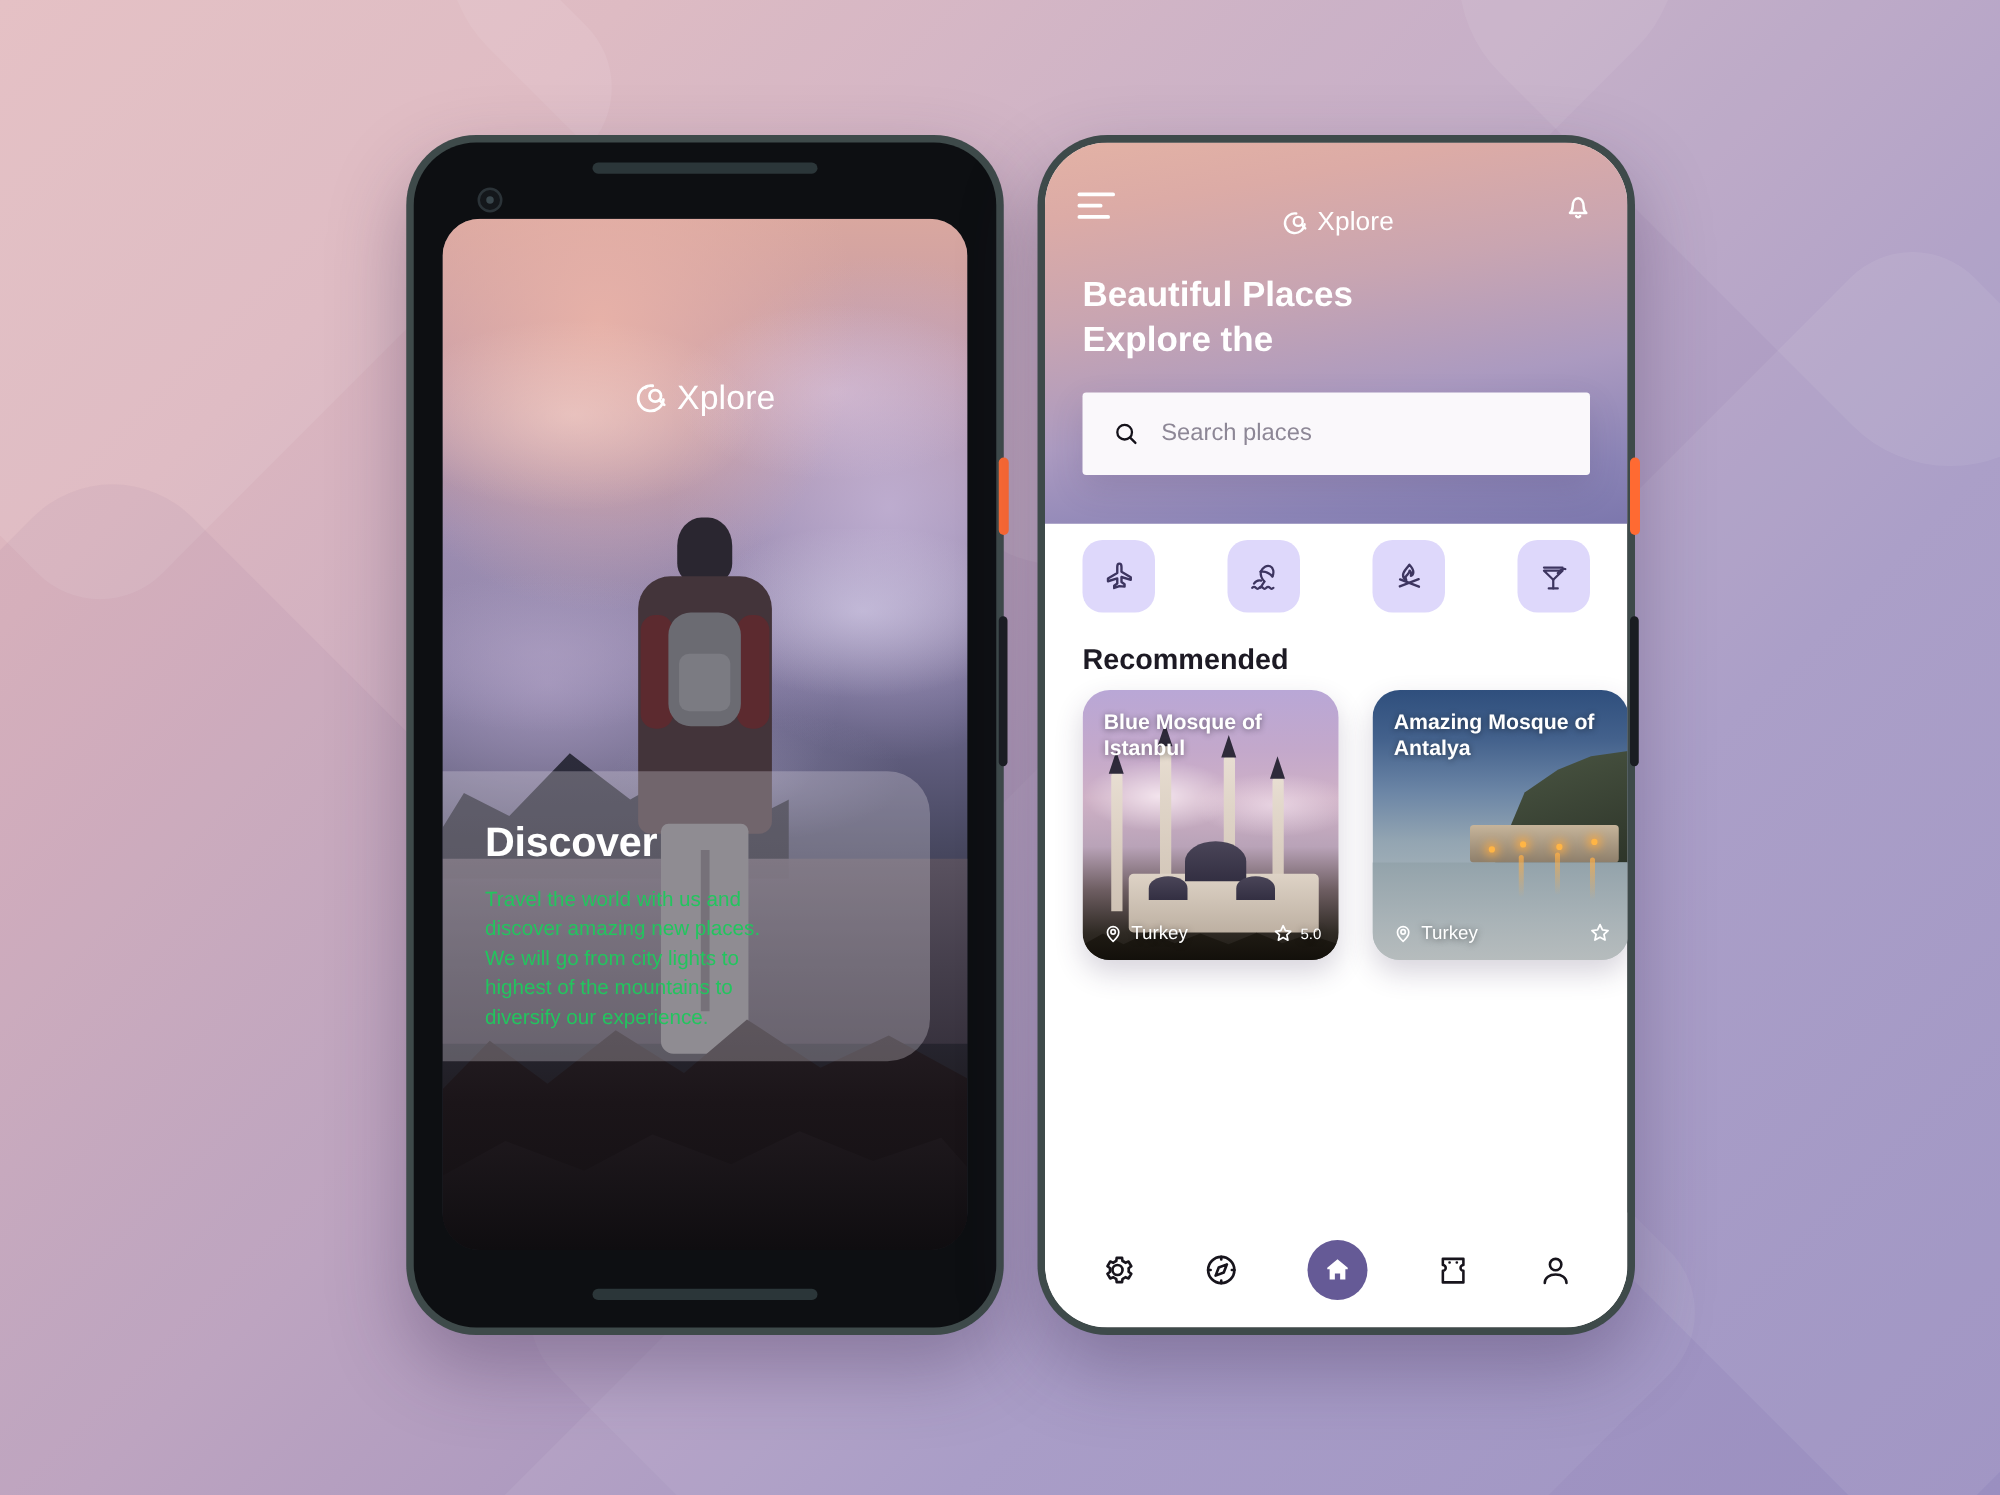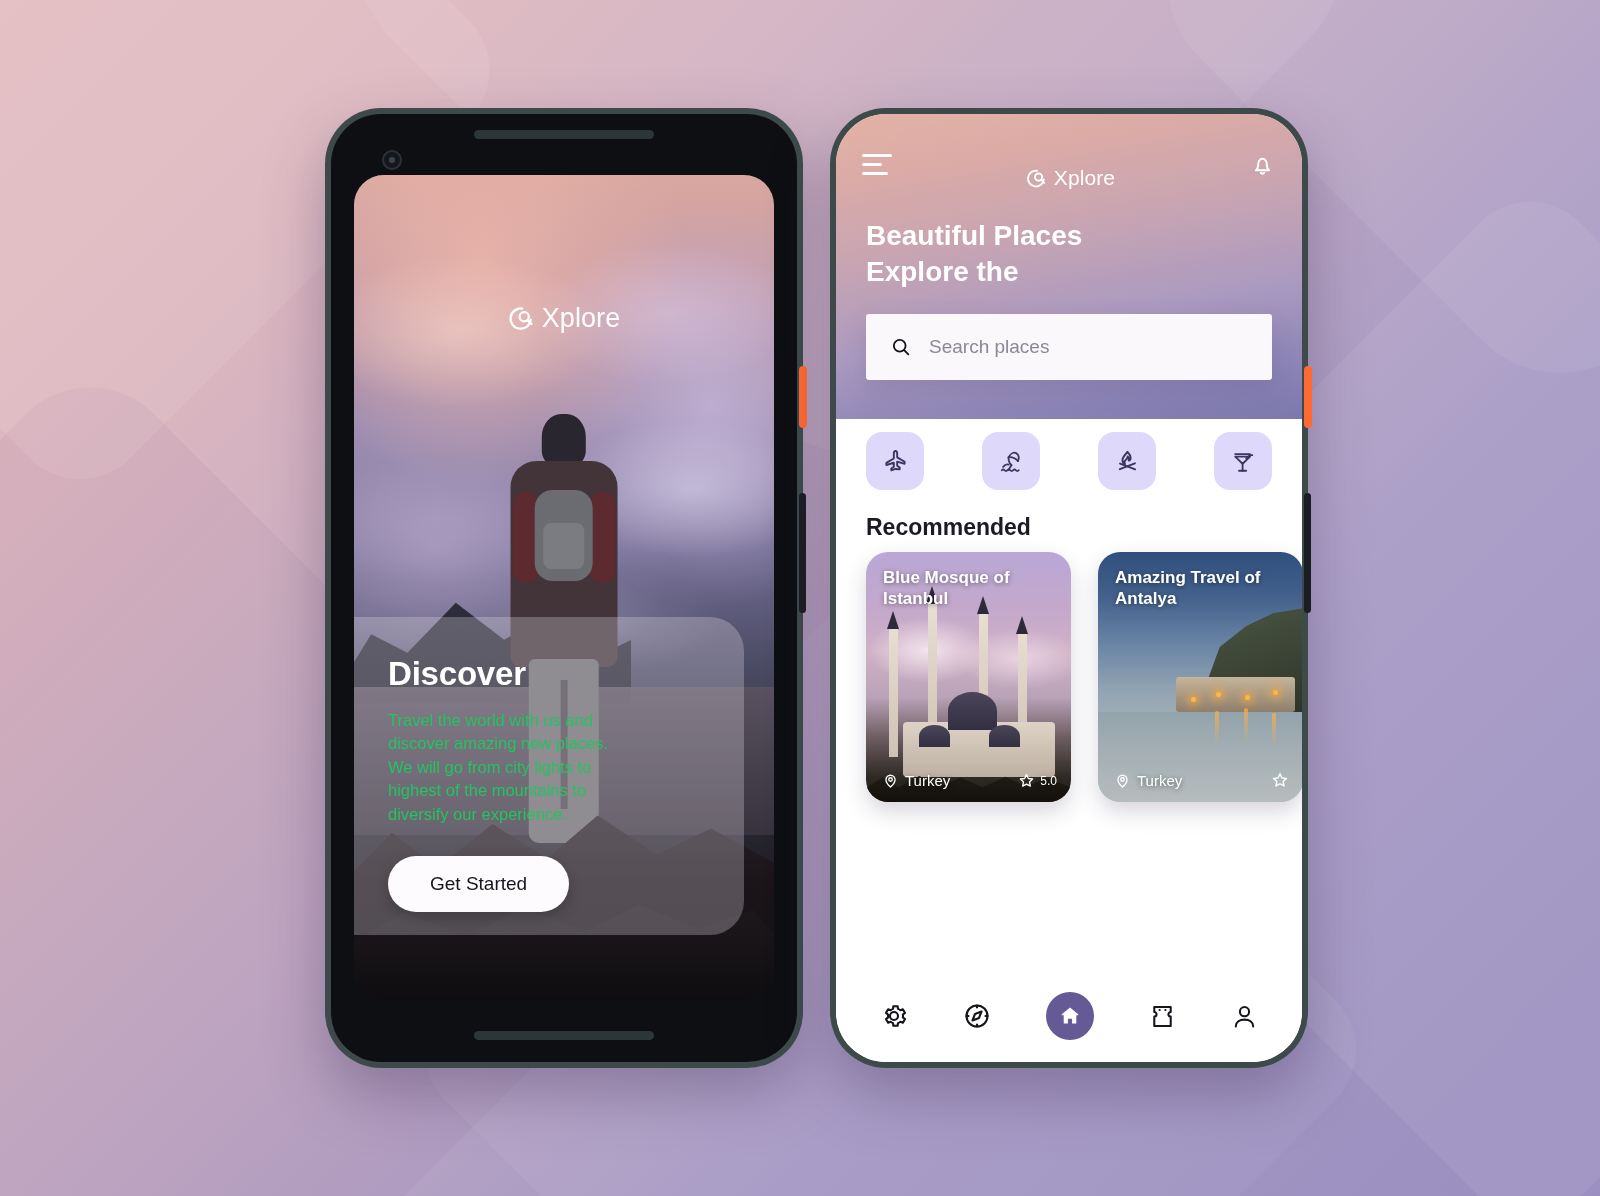--- a/index.html
+++ b/index.html
@@ -93,21 +93,21 @@
   .searchwrap{position:absolute;left:30px;right:30px;top:200px;
      background:#faf8fb;border-radius:3px;height:66px;display:flex;align-items:center;gap:15px;padding:0 24px;box-sizing:border-box;
      box-shadow:0 10px 26px rgba(70,55,100,.16);}
   .searchwrap input{border:0;outline:0;background:transparent;font-size:19px;color:#3b3545;
      font-family:"Liberation Sans",sans-serif;width:100%;}
   .searchwrap input::placeholder{color:#8d8796;}
   .cats{position:absolute;left:30px;right:30px;top:318px;display:flex;justify-content:space-between;}
   .cat{width:58px;height:58px;border-radius:16px;background:#ded8fb;display:flex;align-items:center;justify-content:center;cursor:pointer;}
   .rec-title{position:absolute;left:30px;top:400px;font-size:23px;font-weight:bold;color:#1d1a24;}
   .cards{position:absolute;left:30px;right:0;top:438px;display:flex;gap:27px;}
-  .card{width:205px;height:250px;border-radius:22px;overflow:hidden;position:relative;flex:0 0 auto;cursor:pointer;
+  .card{width:205px;height:216px;border-radius:22px;overflow:hidden;position:relative;flex:0 0 auto;cursor:pointer;
         box-shadow:0 10px 22px rgba(60,45,85,.2);}
   .c1bg{position:absolute;inset:0;background:
       linear-gradient(180deg,#b9a7d6 0%,#c3a8cb 22%,#cfb1c6 40%,#b9a3b8 58%,#6e5e62 74%,#2f2a24 90%,#1a1711 100%);}
   .c1cloud{position:absolute;left:0;right:0;top:24%;height:34%;
       background:radial-gradient(ellipse 42% 55% at 30% 45%,rgba(255,245,250,.75),transparent 70%),
                  radial-gradient(ellipse 45% 50% at 75% 55%,rgba(250,235,245,.6),transparent 70%);}
   .min{position:absolute;bottom:18%;width:9px;background:linear-gradient(180deg,#e8ded2,#cfc2b4);border-radius:4px 4px 0 0;}
   .min::before{content:"";position:absolute;left:-2px;top:-16px;border-left:6.5px solid transparent;border-right:6.5px solid transparent;border-bottom:18px solid #2e2a3a;}
   .dome{position:absolute;border-radius:50% 50% 0 0;background:linear-gradient(180deg,#4a4558,#332f42);}
   .mosq-base{position:absolute;left:18%;right:8%;bottom:10%;height:22%;background:linear-gradient(180deg,#ded3c6,#bdb0a2);border-radius:4px;}
@@ -183,21 +183,20 @@
               <path d="M8.6 3.6a9 9 0 0 0-1.2 1" stroke="#fff" stroke-width="2" stroke-linecap="round"></path>
             </svg>
           </span>
           <span class="logo-text">Xplore</span>
         </div>
       </div>
 
       <div class="glass">
         <div class="g-title">Discover</div>
         <div class="g-body">Travel the world with us and discover amazing new places. We will go from city lights to highest of the mountains to diversify our experience.</div>
-        <button class="cta">Get Started</button>
       </div>
     </div>
   </div>
 </div>
 
 <div class="phone" style="left:830px;top:108px;width:478px;height:960px;">
   <div class="btn-power"></div>
   <div class="btn-vol"></div>
   <div class="phone-inner">
     <div class="speaker top"></div>
@@ -331,21 +330,21 @@
           <div class="c2hill"></div>
           <div class="c2wall"></div>
           <div class="c2light" style="right:12%;top:55%;"></div>
           <div class="c2light" style="right:26%;top:57%;"></div>
           <div class="c2light" style="right:40%;top:56%;"></div>
           <div class="c2light" style="right:52%;top:58%;"></div>
           <div class="c2water"></div>
           <div class="c2refl" style="right:13%;bottom:22%;"></div>
           <div class="c2refl" style="right:27%;bottom:24%;"></div>
           <div class="c2refl" style="right:41%;bottom:23%;"></div>
-          <div class="card-title">Amazing Travel of Antalya</div>
+          <div class="card-title">Amazing Mosque of Antalya</div>
           <div class="card-foot">
             <div class="loc">
               <span>
                 <svg width="17" height="17" viewBox="0 0 24 24" fill="none" stroke="#fff" stroke-width="1.9">
                   <path d="M12 21.2s6.4-5.4 6.4-10.2a6.4 6.4 0 1 0-12.8 0c0 4.8 6.4 10.2 6.4 10.2Z" stroke-linejoin="round"></path>
                   <circle cx="12" cy="10.6" r="2.5"></circle>
                 </svg>
               </span>
               <span>Turkey</span>
             </div>

